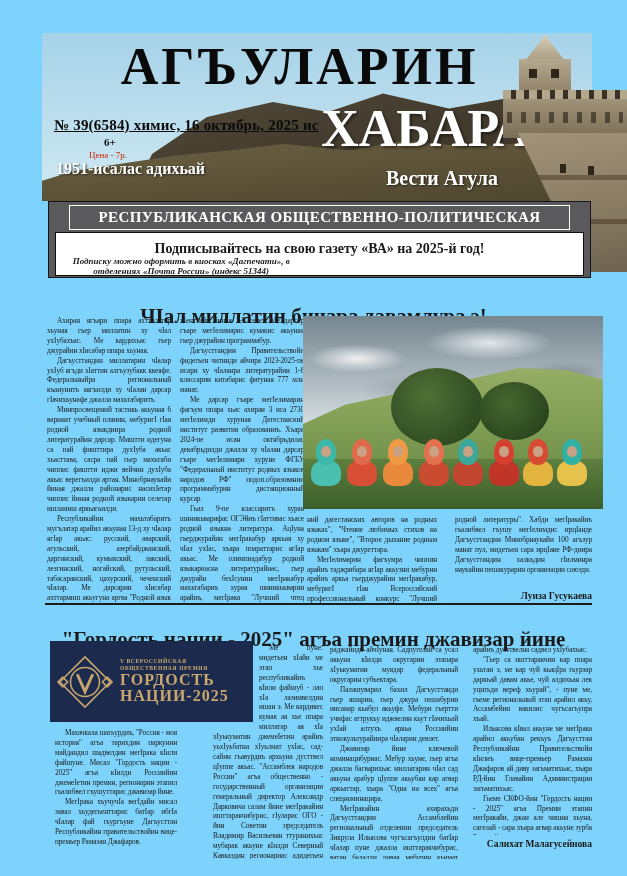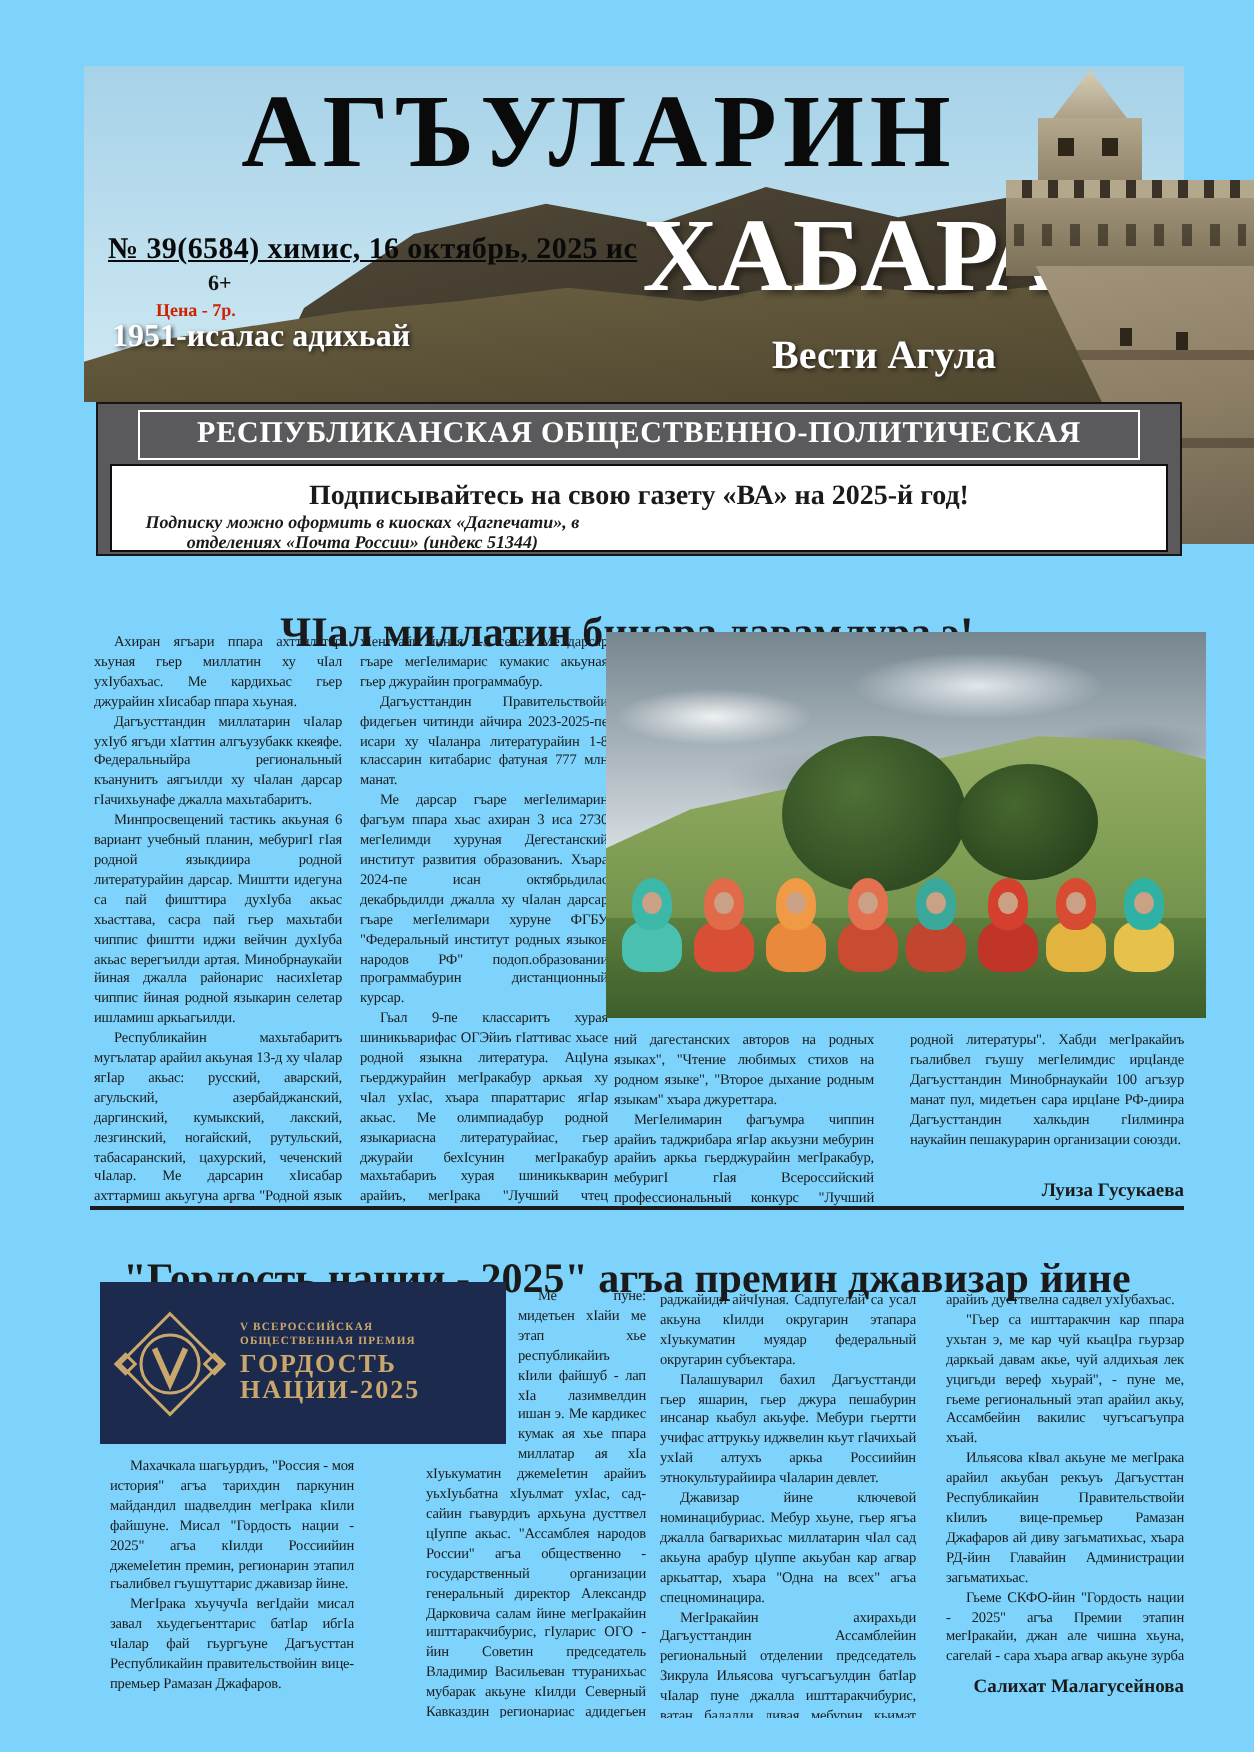--- a/index.html
+++ b/index.html
@@ -12,21 +12,21 @@
   .mountain{position:absolute;inset:0;}
   .m-back{clip-path:polygon(16% 100%,20% 72%,30% 50%,42% 41%,52% 47%,62% 36%,74% 45%,86% 38%,100% 47%,100% 100%);
     background:linear-gradient(165deg,#6b6249 0%,#4a4233 45%,#332d22 100%);}
   .m-front{clip-path:polygon(0 100%,0 88%,6% 82%,14% 78%,24% 73%,34% 70%,44% 66%,56% 70%,66% 64%,78% 68%,100% 62%,100% 100%);
     background:linear-gradient(175deg,#8d8059 0%,#6f6444 45%,#4e452f 100%);}
   .mast-title1{position:absolute;left:20px;top:8px;width:475px;text-align:center;
     font-size:52px;font-weight:bold;letter-spacing:3px;color:#0a0a0a;line-height:1;}
   .mast-issue{position:absolute;left:12px;top:84px;font-size:15px;font-weight:bold;color:#0a0a0a;
     text-decoration:underline;letter-spacing:.2px;}
   .mast-age{position:absolute;left:62px;top:103px;font-size:11px;font-weight:bold;color:#111;}
-  .mast-price{position:absolute;left:36px;top:117px;font-size:9px;font-weight:bold;color:var(--price-red,#c22);}
+  .mast-price{position:absolute;left:47px;top:117px;font-size:9px;font-weight:normal;color:var(--price-red,#c22);}
   .mast-founded{position:absolute;left:14px;top:127px;font-size:16px;font-weight:bold;color:#fff;
     text-shadow:1px 1px 2px rgba(20,20,20,.8);}
   .mast-title2{position:absolute;left:140px;top:70px;width:380px;text-align:right;
     font-size:52px;font-weight:bold;color:#fff;line-height:1;text-shadow:2px 2px 3px rgba(0,0,0,.45);}
   .mast-sub{position:absolute;left:320px;top:134px;width:160px;text-align:center;
     font-size:20px;font-weight:bold;color:#fff;text-shadow:1px 1px 2px rgba(0,0,0,.6);}
 
   
   .tower{position:absolute;left:503px;top:35px;width:124px;height:237px;z-index:1;}
   .tower-cap{position:absolute;left:22px;top:0;width:40px;height:26px;
@@ -123,21 +123,21 @@
   .a2 .c2 .wrapgap{float:left;width:46px;height:86px;}
   .a2 .c3{left:285px;top:4px;width:128px;height:214px;}
   .a2 .c4{left:428px;top:4px;width:119px;height:190px;}
   .a2 .sig{left:428px;top:198px;width:119px;}
 
   .gn-logo{position:absolute;left:5px;top:0;width:203px;height:81px;z-index:3;
     background:var(--logo-navy,#1c2b4d);display:flex;align-items:center;padding:0 6px;box-sizing:border-box;}
   .gn-emblem{flex:0 0 58px;height:58px;}
   .gn-text{margin-left:6px;color:var(--logo-gold,#c9a76d);}
   .gn-small{font-size:5.6px;letter-spacing:.6px;line-height:1.25;font-weight:bold;}
-  .gn-big{font-size:13px;font-weight:bold;line-height:1.05;letter-spacing:1px;}
+  .gn-big{font-size:16px;font-weight:bold;line-height:1.05;letter-spacing:1px;}
 </style>
 </head>
 <body>
 
 <div class="page">
 
   <header>
     <div class="masthead-photo">
       <div class="mountain m-back"></div>
       <div class="mountain m-front"></div>

